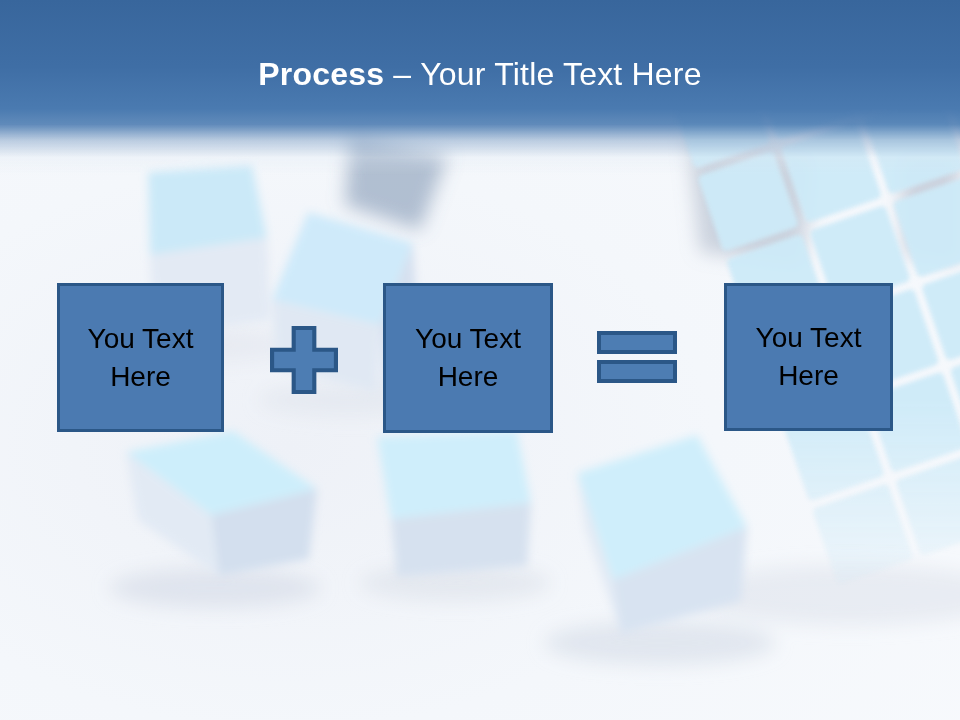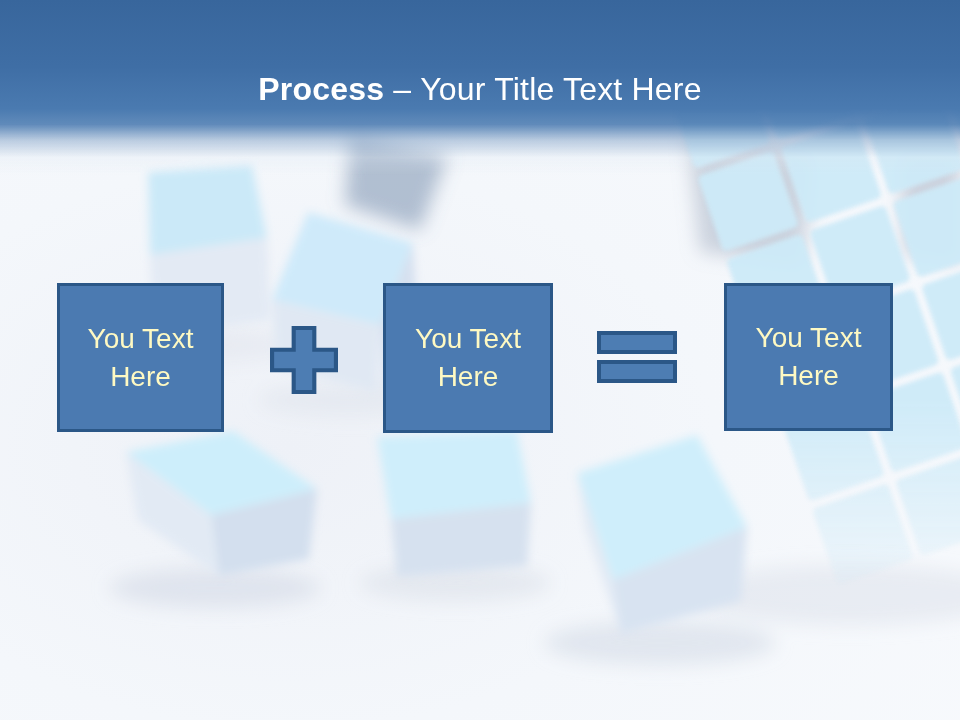--- a/index.html
+++ b/index.html
@@ -14,31 +14,31 @@
     background:linear-gradient(180deg,
       #38669c 0%,
       #3f6ea5 38%,
       #4a7ab0 62%,
       rgba(74,122,176,0.88) 71%,
       rgba(136,166,201,0.55) 80%,
       rgba(220,231,242,0.25) 90%,
       rgba(255,255,255,0) 100%);
   }
   .title{
-    position:absolute;top:54px;left:0;right:0;margin:15px;
+    position:absolute;top:54px;left:0;right:0;margin:0;
     text-align:center;color:#ffffff;font-size:32px;font-weight:400;
     line-height:40px;letter-spacing:0.2px;
   }
   .title .emph{font-weight:700;}
   .title .sep{margin:0 9px;}
   .text-box{
     position:absolute;box-sizing:border-box;
     background:#4b7ab1;border:3.5px solid #2b5787;
     display:flex;align-items:center;justify-content:center;text-align:center;
-    color:#fef9c3;font-size:28px;line-height:38px;
+    color:#000000;font-size:28px;line-height:38px;
     padding:0 14px;
   }
   .box-1{left:57px;top:283px;width:167px;height:149px;}
   .box-2{left:383px;top:283px;width:170px;height:150px;}
   .box-3{left:724px;top:283px;width:169px;height:148px;}
   .op{position:absolute;}
   .op-plus{left:270px;top:326px;}
   .op-equals{left:596px;top:329px;}
 </style>
 </head>

